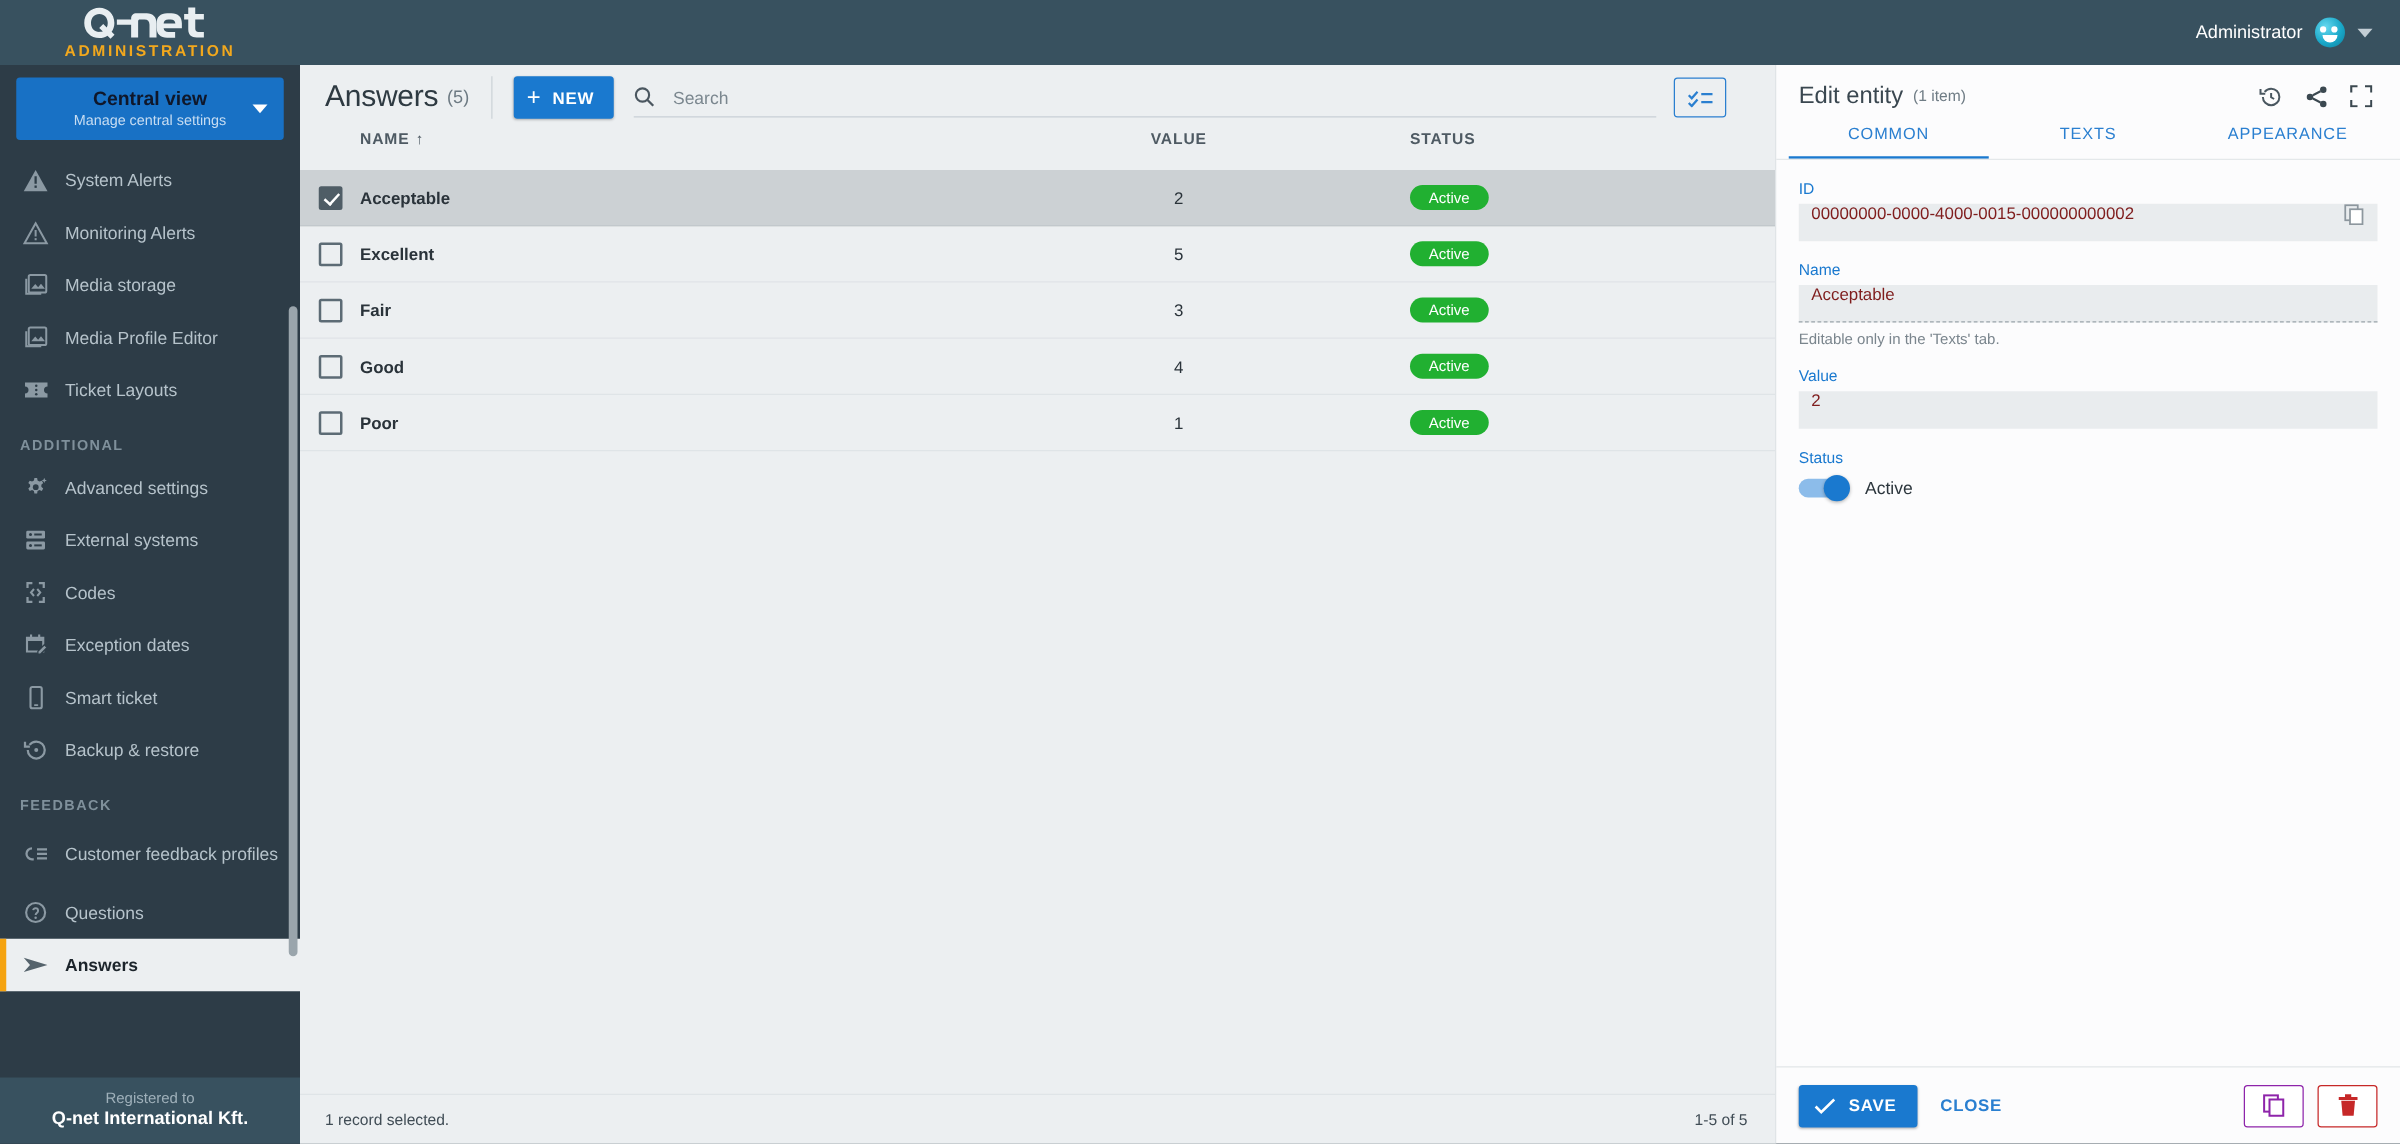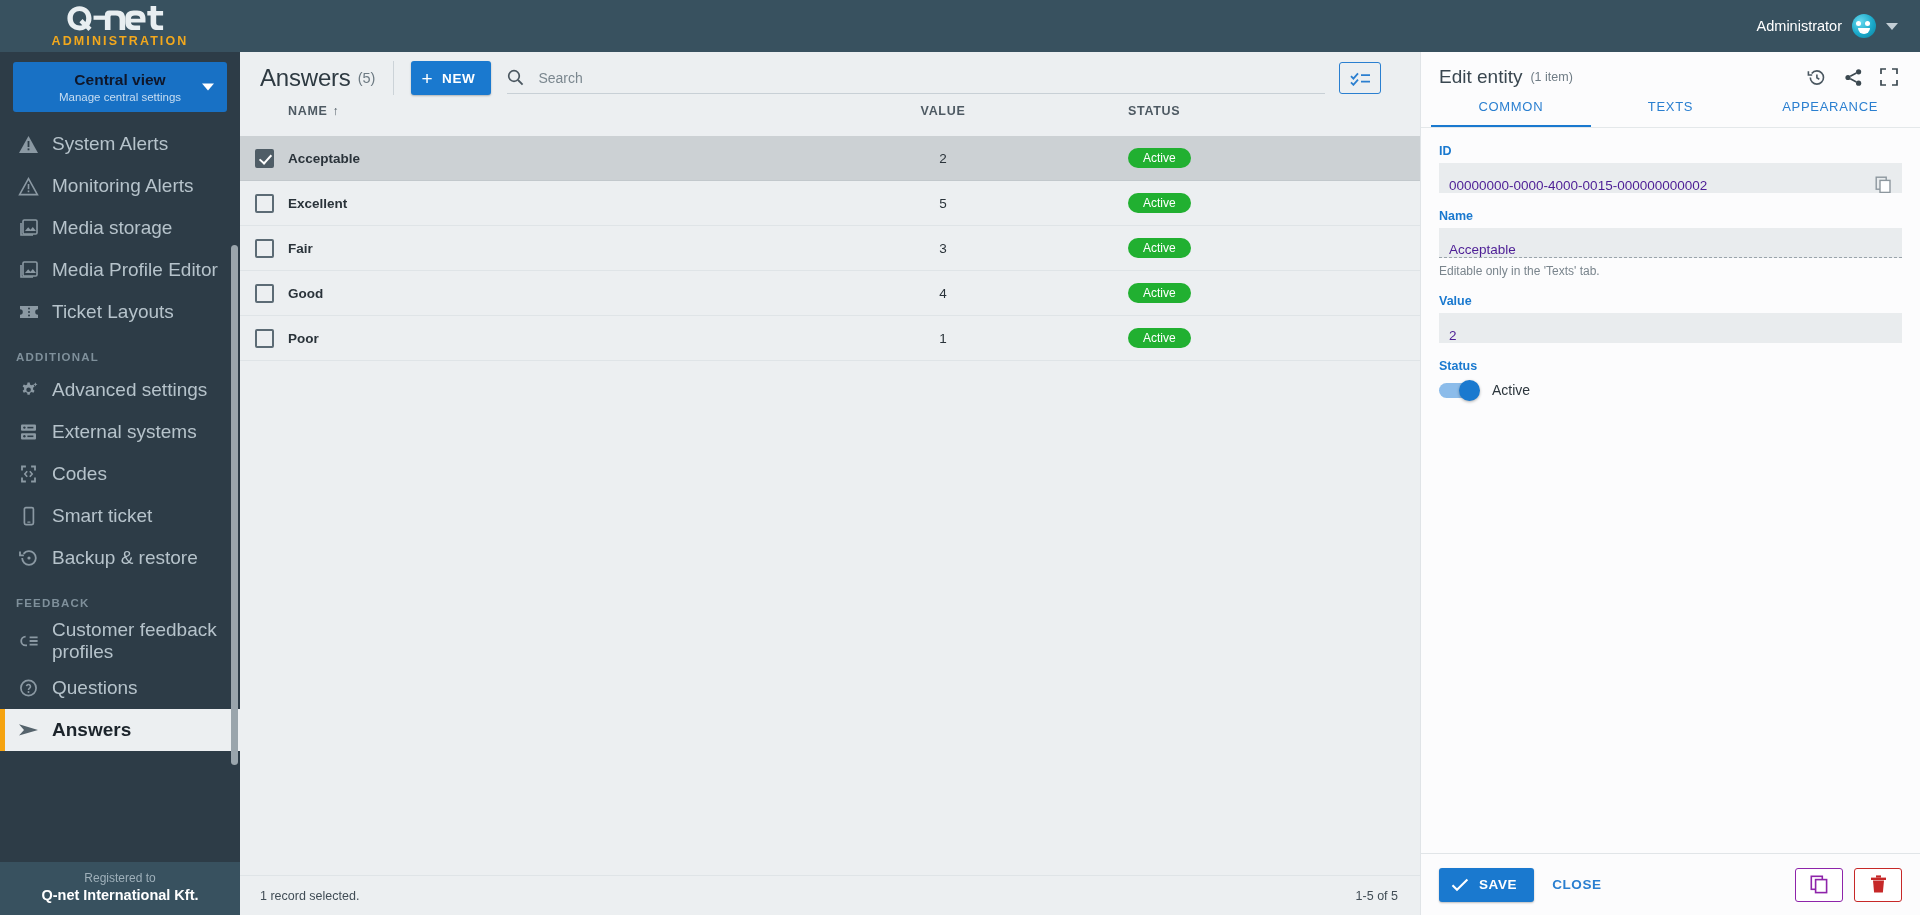--- a/index.html
+++ b/index.html
@@ -72,21 +72,21 @@
     width: 0; height: 0; border-left: 6px solid transparent;
     border-right: 6px solid transparent; border-top: 7px solid #fff;
   }
 
   .navscroll {
     flex: 1; overflow: hidden; position: relative; padding-top: 3px;
   }
   .nav-item {
     display: flex; align-items: center; height: 42px;
     padding-left: 18px; cursor: pointer; position: relative;
-    color: #b6c3cb; font-size: 19px;
+    color: #b6c3cb; font-size: 14px;
   }
   .nav-item .ico { width: 34px; flex: none; display: flex; align-items: center; }
   .nav-item .lbl { line-height: 1.18; }
   .nav-item.tall { height: 52px; }
   .nav-item.active {
     background: #eceff1; color: #1c242b; font-weight: bold;
   }
   .nav-item.active::before {
     content: ""; position: absolute; left: 0; top: 0; bottom: 0;
     width: 5px; background: #f5a310;
@@ -199,25 +199,25 @@
   .rp-tab {
     flex: 1; text-align: center; font-size: 13px; color: #2a7fd0;
     letter-spacing: 0.7px; padding-bottom: 11px; cursor: pointer;
     border-bottom: 2px solid transparent;
   }
   .rp-tab.active { border-bottom-color: #1a79cf; font-weight: normal; }
   .rp-tabs-underline { height: 1px; background: #e4e8ea; flex: none; }
 
   .rp-body { flex: 1; overflow: hidden; padding: 16px 18px 0 18px; }
   .fld-label {
-    font-size: 12.5px; font-weight: bold; color: #1a79cf; margin-bottom: 5px;
+    font-size: 12.5px; font-weight: normal; color: #1a79cf; margin-bottom: 5px;
   }
   .fld-box {
-    background: #e9ecee; height: 30px; display: flex; align-items: flex-end;
-    padding: 0 10px; font-size: 13.5px; color: #4c1d95; position: relative;
+    background: #e9ecee; height: 30px; display: flex; align-items: flex-start;
+    padding: 0 10px; font-size: 13.5px; color: #7f1d1d; position: relative;
   }
   .fld-box.dashed { border-bottom: 1px dashed #9aa4ab; }
   .fld-copy { margin-left: auto; cursor: pointer; }
   .fld-hint { font-size: 12px; color: #7a858d; margin-top: 6px; }
   .fld-group { margin-bottom: 16px; }
 
   .toggle-row { display: flex; align-items: center; gap: 13px; margin-top: 9px; }
   .toggle {
     width: 40px; height: 15px; border-radius: 8px; background: #8cbcea;
     position: relative; cursor: pointer;
@@ -379,20 +379,32 @@
       <div class="nav-item">
         <span class="ico">
           <svg width="21" height="20" viewBox="0 0 21 20">
               <path d="M4 5.5V2.5h3M17 5.5V2.5h-3M4 14.5v3h3M17 14.5v3h-3" fill="none" stroke="#8b99a3" stroke-width="1.8" stroke-linecap="square"></path>
               <path d="M9.2 7.2 6.8 10l2.4 2.8M11.8 7.2 14.2 10l-2.4 2.8" fill="none" stroke="#8b99a3" stroke-width="1.6"></path>
             </svg>
         </span>
         <span class="lbl">Codes</span>
       </div>
 
+      <div class="nav-item">
+        <span class="ico">
+          <svg width="21" height="20" viewBox="0 0 21 20">
+              <path d="M3.6 4.2h13v11h-13z" fill="none" stroke="#8b99a3" stroke-width="1.7"></path>
+              <rect x="3.6" y="4.2" width="13" height="2.6" fill="#8b99a3"></rect>
+              <rect x="6" y="1.6" width="1.7" height="3.2" fill="#8b99a3"></rect>
+              <rect x="12.5" y="1.6" width="1.7" height="3.2" fill="#8b99a3"></rect>
+              <path d="M17.5 9.8l2.2 2.2-5.2 5.2H12.3v-2.2z" fill="#8b99a3" stroke="#2d3c47" stroke-width="1"></path>
+            </svg>
+        </span>
+        <span class="lbl">Exception dates</span>
+      </div>
 
       <div class="nav-item">
         <span class="ico">
           <svg width="21" height="20" viewBox="0 0 21 20">
               <rect x="6.4" y="1.6" width="9" height="17" rx="1.5" fill="none" stroke="#8b99a3" stroke-width="1.7"></rect>
               <rect x="9.2" y="15.4" width="3.4" height="1.3" rx="0.6" fill="#8b99a3"></rect>
             </svg>
         </span>
         <span class="lbl">Smart ticket</span>
       </div>

